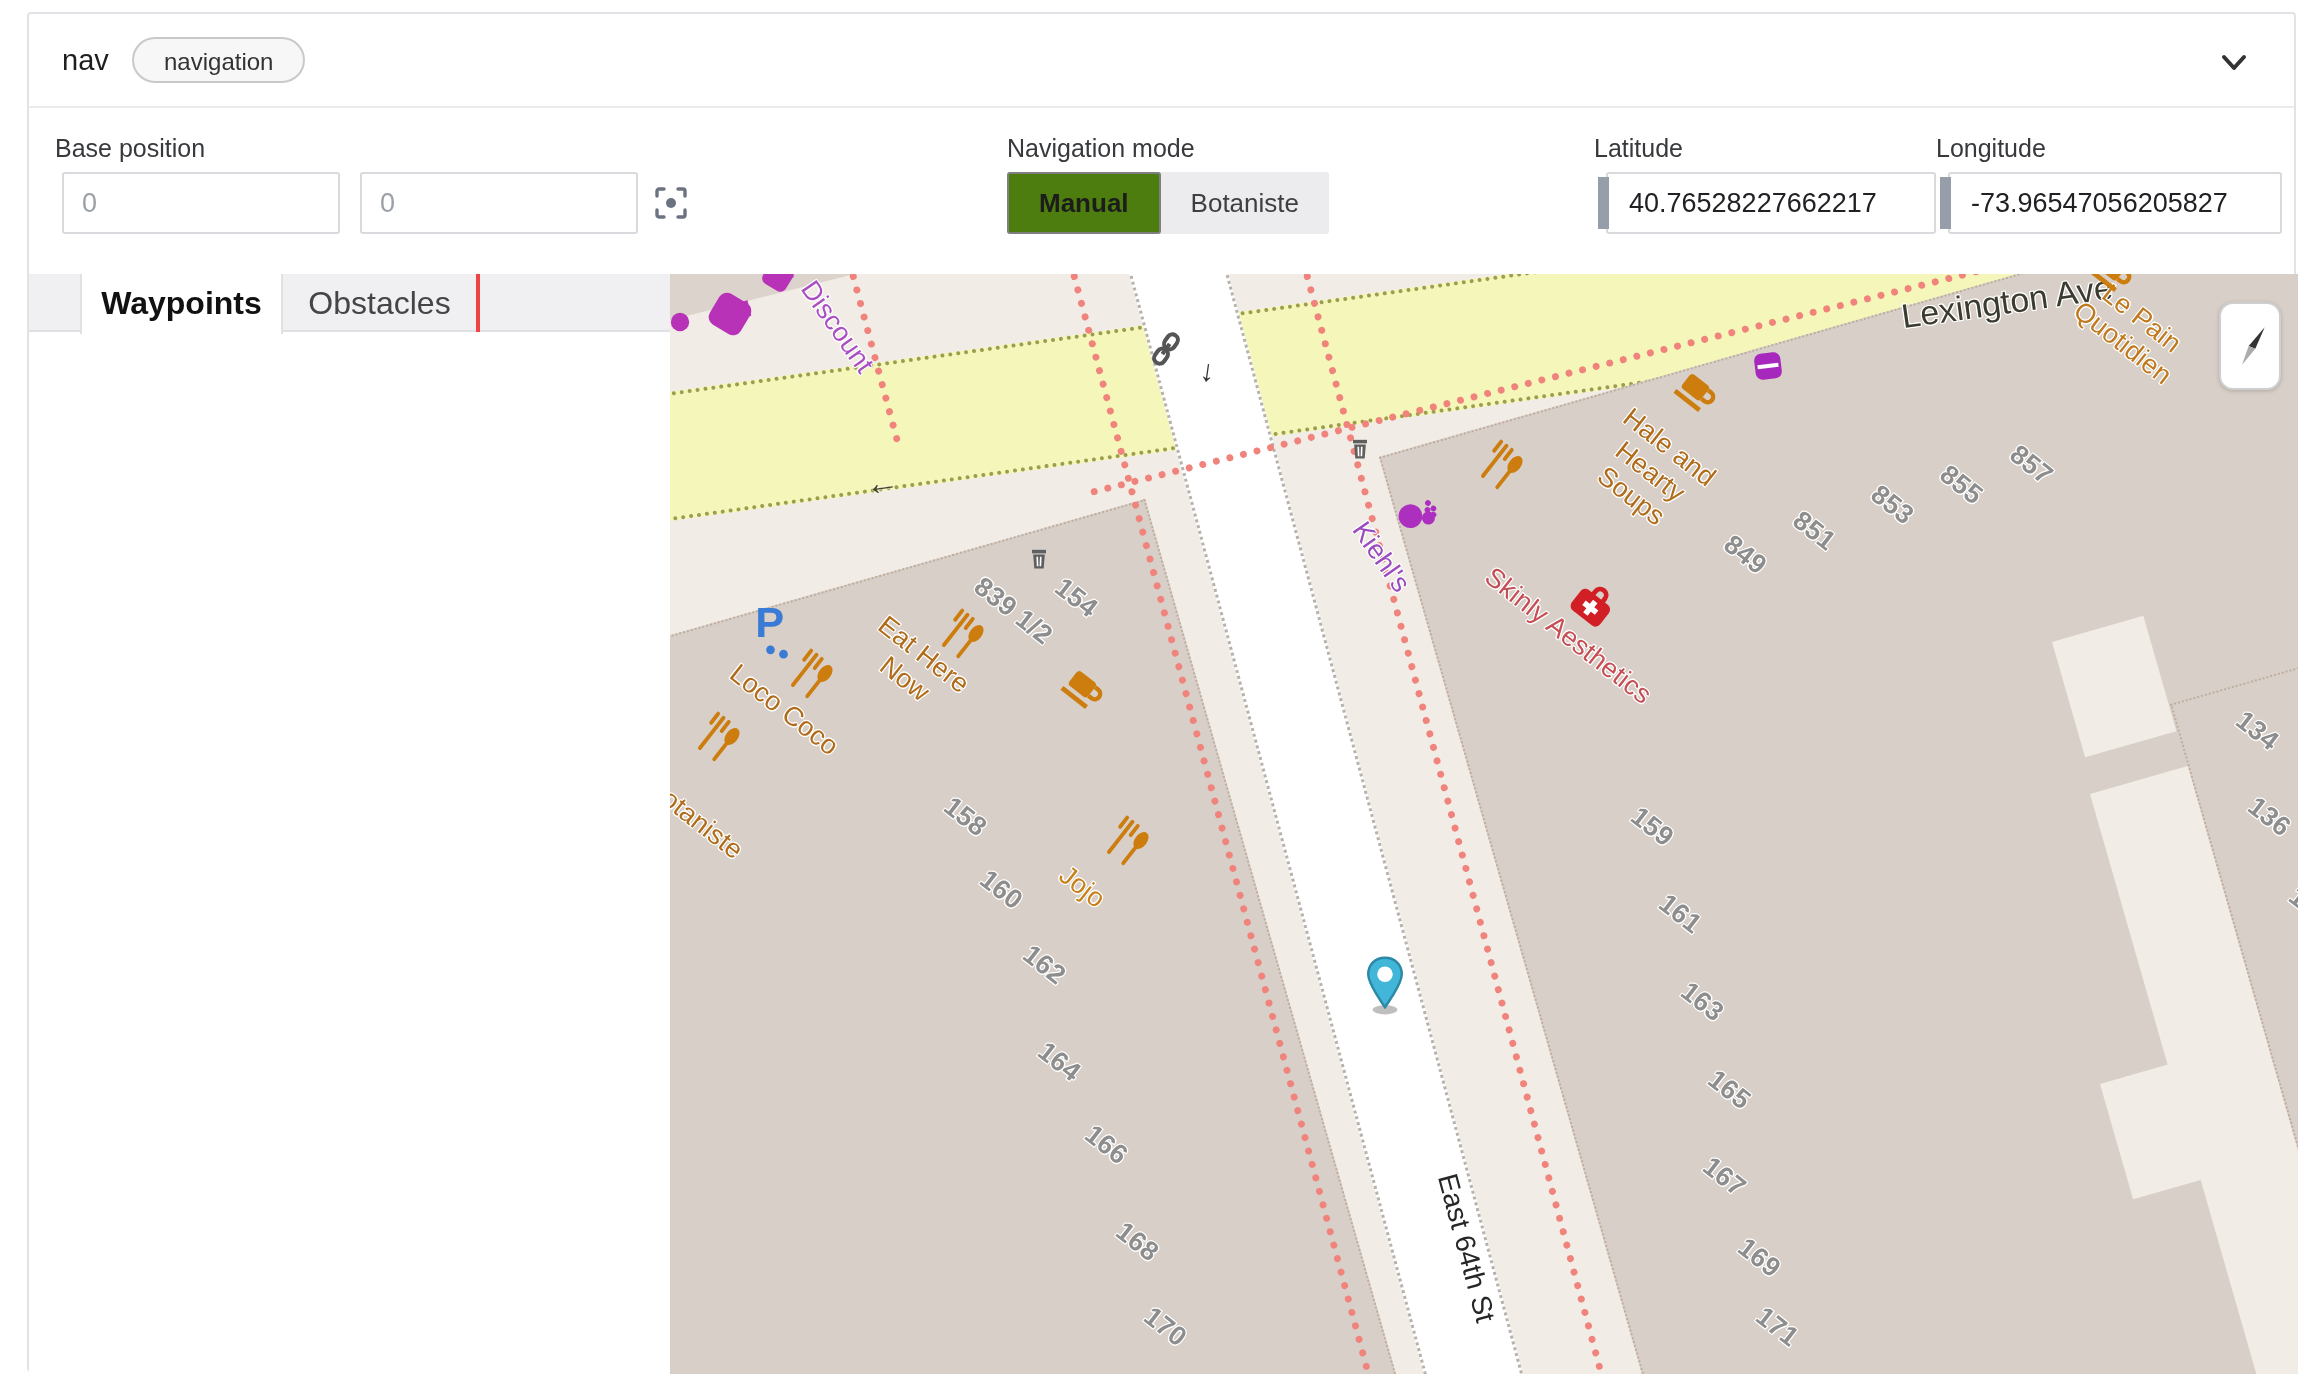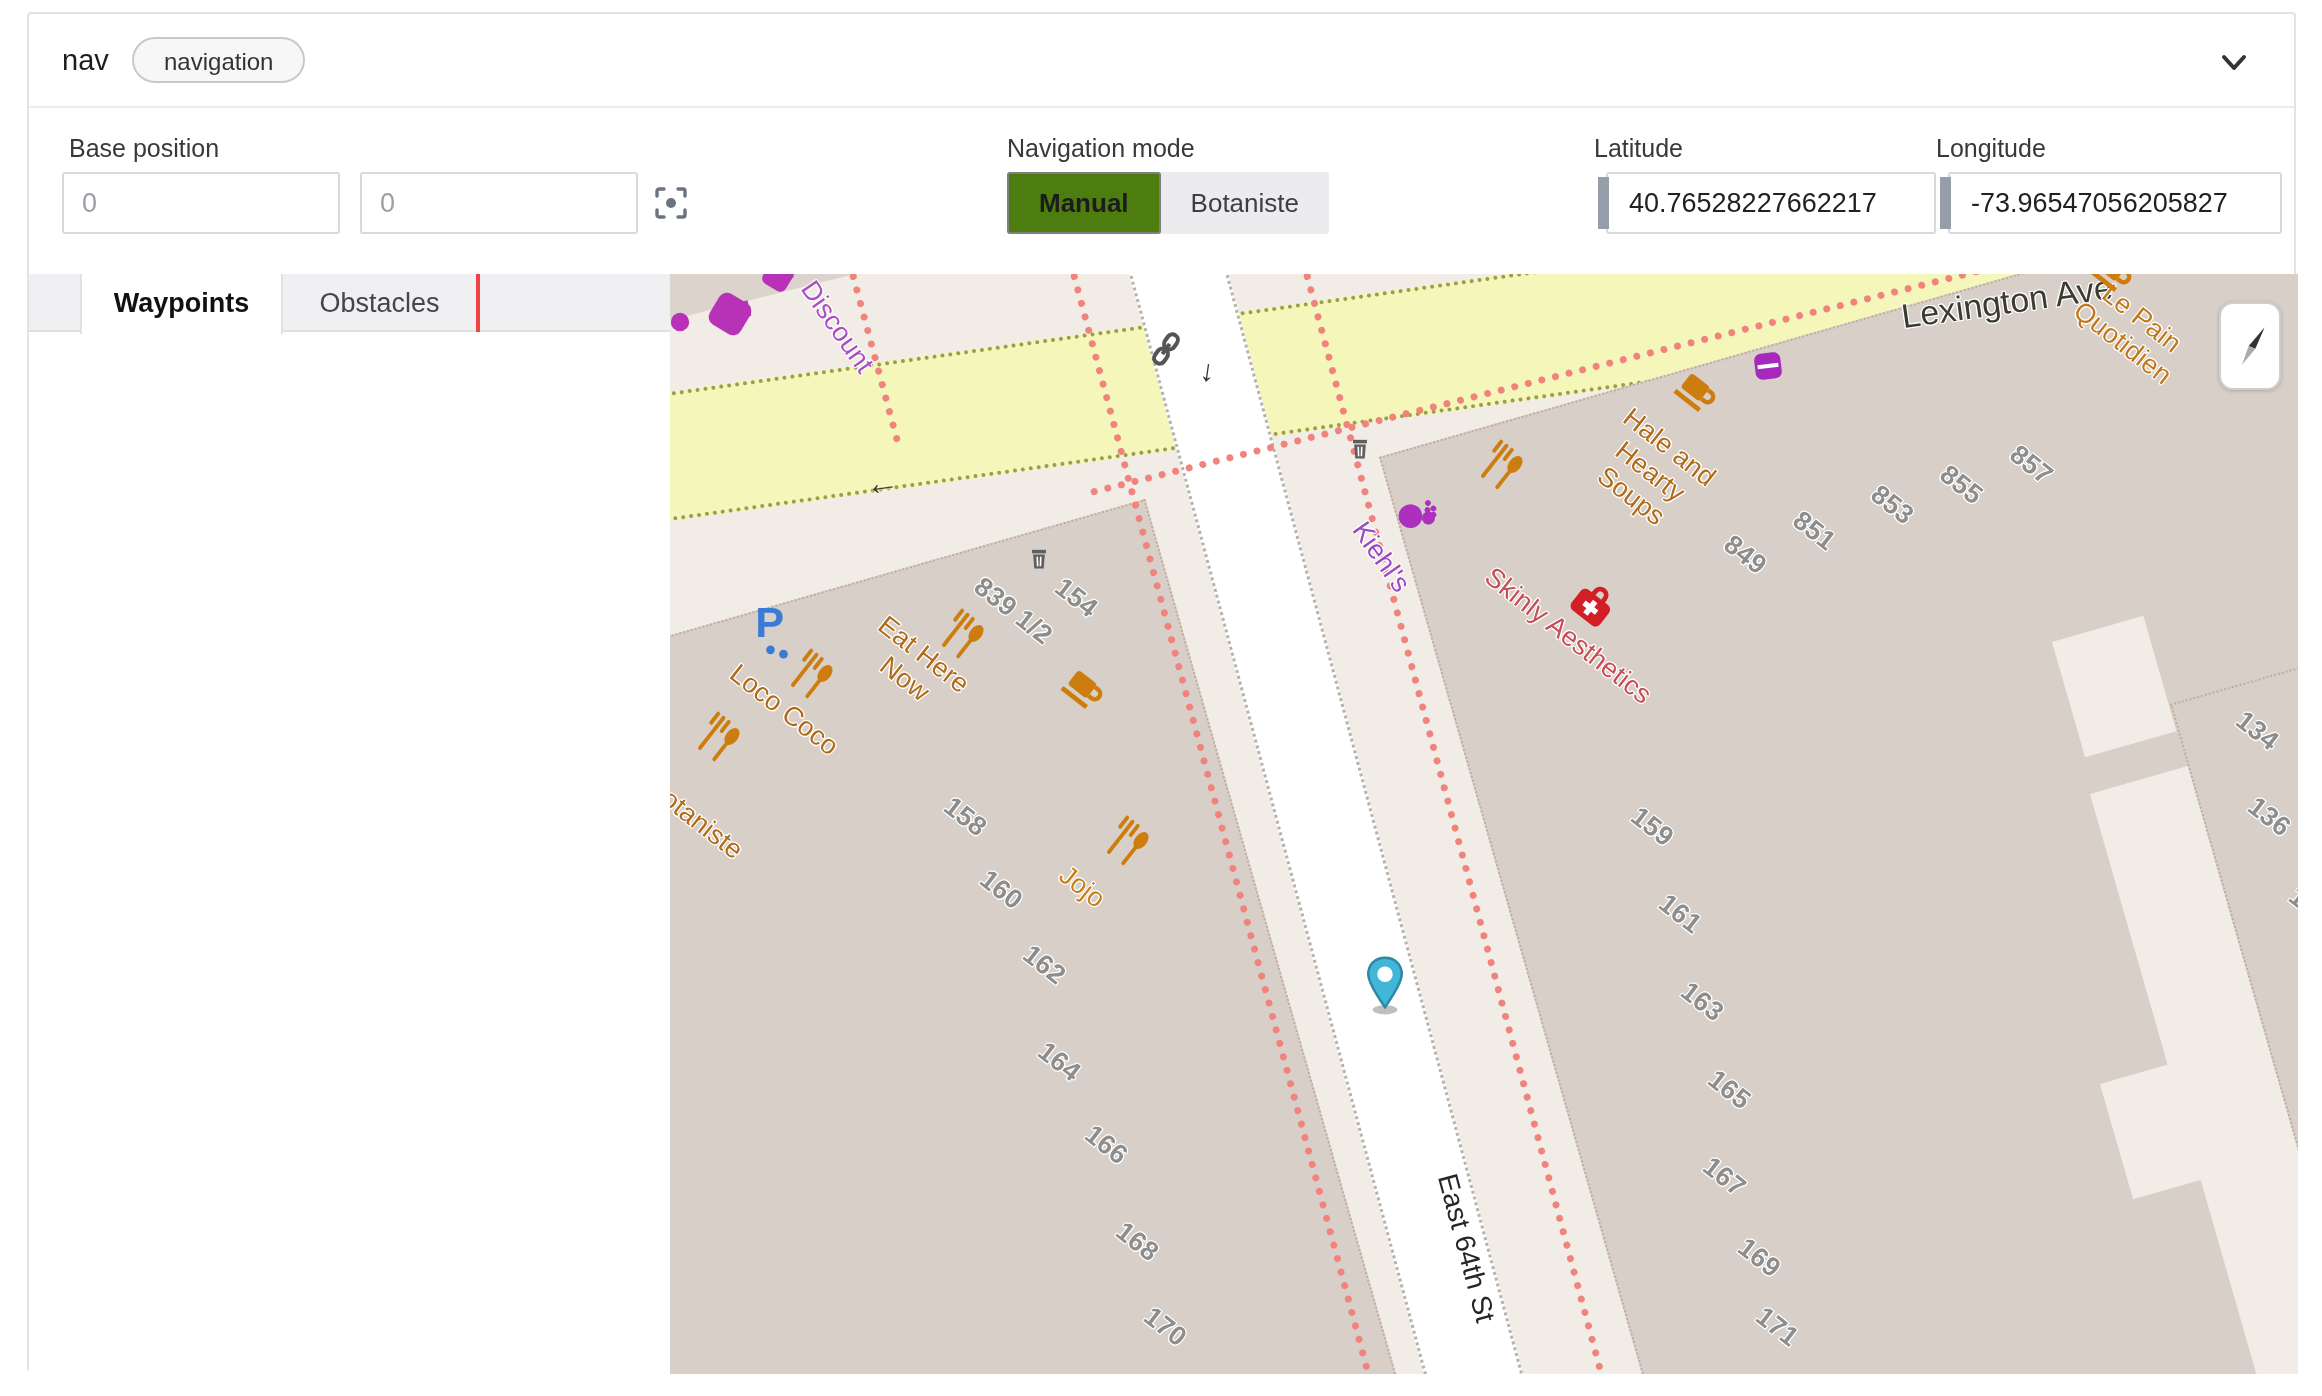--- a/index.html
+++ b/index.html
@@ -22,21 +22,21 @@
   .accent-wrap .txt{left:12px;top:0;padding-left:21px;}
   .accent-bar{position:absolute;left:4px;top:5px;bottom:5px;width:11px;background:#969ea9;z-index:2;}
   .crosshair{position:absolute;top:76px;width:38px;height:38px;}
   .toggle{position:absolute;top:64px;display:flex;background:#ececee;border-radius:3px;}
   .tbtn{height:62px;line-height:58px;font-size:26px;padding:0 30px;box-sizing:border-box;color:#3f3f41;
         background:transparent;border:none;font-family:"Liberation Sans",sans-serif;cursor:pointer;}
   .tbtn.sel{background:#4d7c0f;border:2px solid #7f7f82;border-radius:3px;font-weight:bold;color:#1c1c1c;}
   
   .left-panel{position:absolute;left:0;top:260px;width:641px;height:1098px;background:#fff;}
   .tabs{position:absolute;left:0;top:0;width:641px;height:58px;background:#f0f0f3;border-bottom:2px solid #e1e1e4;box-sizing:border-box;}
-  .tab{position:absolute;top:0;height:58px;line-height:58px;text-align:center;font-size:27px;color:#454547;cursor:pointer;box-sizing:border-box;}
+  .tab{position:absolute;top:0;height:58px;line-height:58px;text-align:center;font-size:32px;color:#454547;cursor:pointer;box-sizing:border-box;}
   .tab.active{background:#fff;color:#111;font-weight:bold;height:60px;border-left:2px solid #e1e1e4;border-right:2px solid #e1e1e4;}
   .tab.inactive{border-right:4px solid #ef4444;}
   .wp-row{position:absolute;left:34px;top:100px;width:566px;height:60px;border-bottom:2px solid #e7e7ea;}
   .wp-name{position:absolute;left:0;top:6px;font-size:25px;color:#1f1f1f;font-weight:bold;}
   .wp-coords{position:absolute;left:176px;top:6px;font-size:25px;color:#b3b3b6;}
   
   .map{position:absolute;left:641px;top:260px;width:1628px;height:1100px;overflow:hidden;background:var(--map-bg,#f1ece5);}
   .blk{position:absolute;transform-origin:0 0;}
   .lot-h{background-image:repeating-linear-gradient(to bottom,transparent 0,transparent 85px,rgba(160,130,100,.45) 85px,rgba(160,130,100,.45) 87px);}
   .lot-v{background-image:repeating-linear-gradient(to right,transparent 0,transparent 83px,rgba(160,130,100,.45) 83px,rgba(160,130,100,.45) 85px);}
@@ -58,21 +58,21 @@
   <div class="panel-header">
     <span class="panel-title">nav</span>
     <span class="pill">navigation</span>
     <svg class="chevron" viewBox="0 0 40 40">
       <polyline points="10,15 20,26 30,15" fill="none" stroke="#333" stroke-width="4" stroke-linecap="round" stroke-linejoin="round"></polyline>
     </svg>
   </div>
 
   <div class="form-row">
     <div>
-      <div class="flabel" style="left:40px">Base position</div>
+      <div class="flabel" style="left:26px">Base position</div>
       <input class="txt" style="left: 33px; width: 278px;" placeholder="0">
       <input class="txt" style="left: 331px; width: 278px;" placeholder="0">
       <svg class="crosshair" style="left:623px" viewBox="0 0 38 38">
         <g fill="none" stroke="#6b7280" stroke-width="3.4" stroke-linecap="round">
           <path d="M5 12 V7 a2 2 0 0 1 2-2 h5"></path>
               <path d="M26 5 h5 a2 2 0 0 1 2 2 v5"></path>
           <path d="M33 26 v5 a2 2 0 0 1 -2 2 h-5"></path>
               <path d="M12 33 H7 a2 2 0 0 1 -2-2 v-5"></path>
         </g>
         <circle cx="19" cy="19" r="5" fill="#6b7280"></circle>

